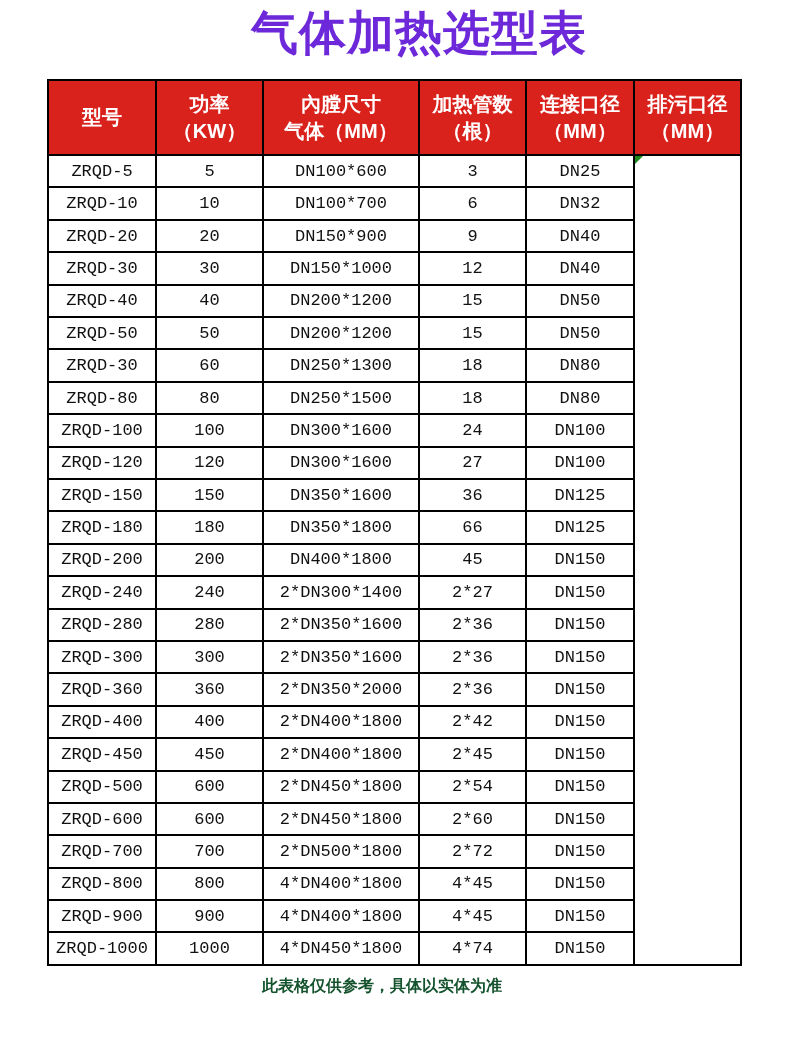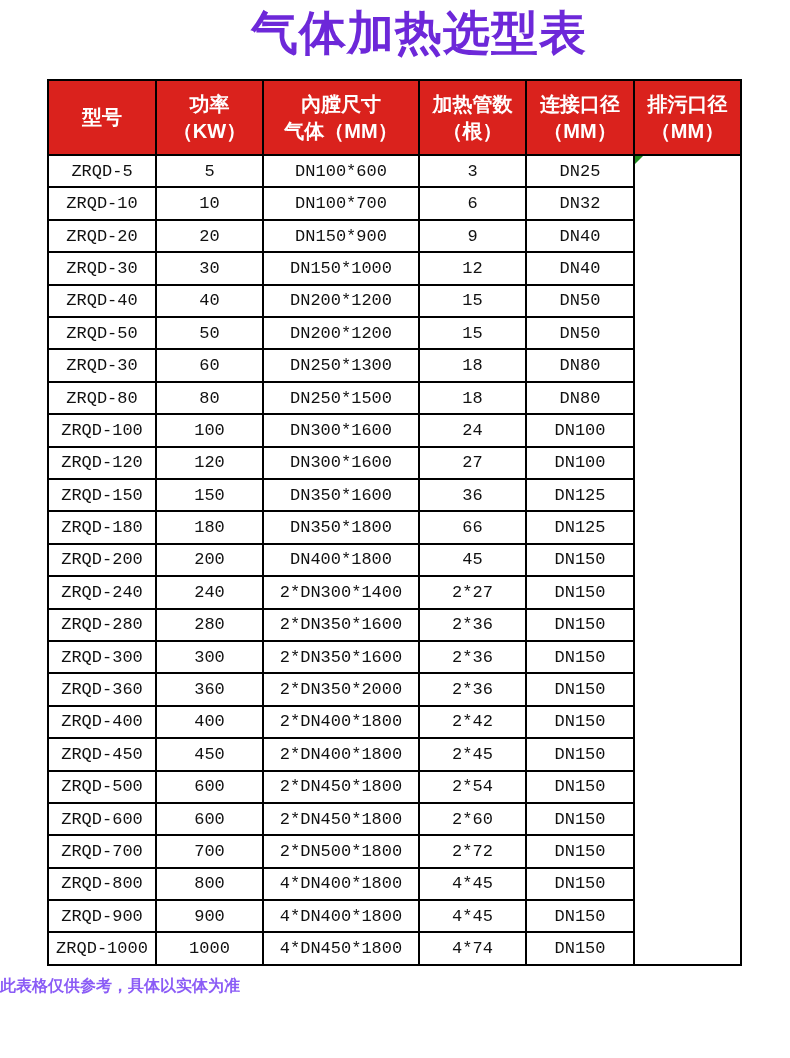--- a/index.html
+++ b/index.html
@@ -71,24 +71,24 @@
     border-right: 8px solid transparent;
   }
   .col-model  { width: 108px; }
   .col-power  { width: 107px; }
   .col-size   { width: 156px; }
   .col-tubes  { width: 107px; }
   .col-conn   { width: 108px; }
   .col-drain  { width: 107px; }
   .footnote {
     margin: 10px 26px 0 0;
-    text-align: left;
+    text-align: center;
     font-size: 16px;
     font-weight: bold;
-    color: #8b5cf6;
+    color: #14532d;
     font-family: "Liberation Sans", sans-serif;
   }
 </style>
 </head>
 <body>
 
 <div class="page">
 
   <div class="main-title">气体加热选型表</div>
 

